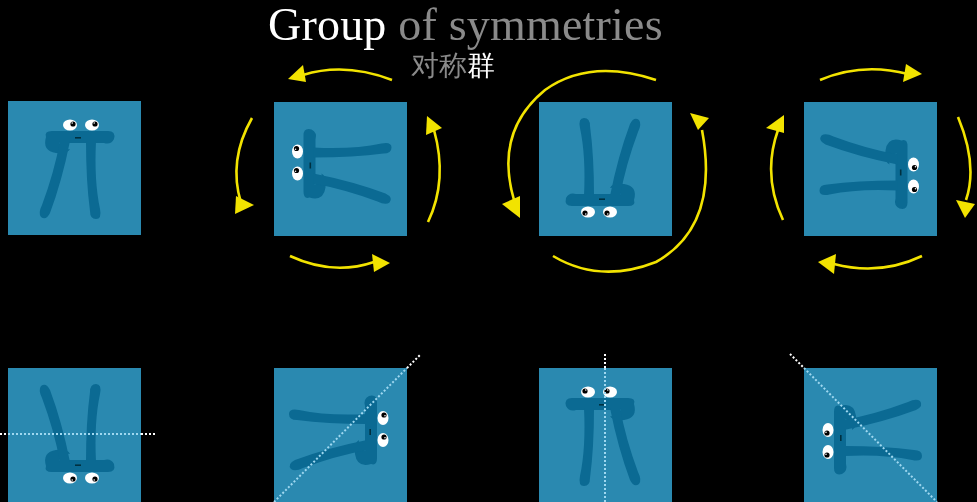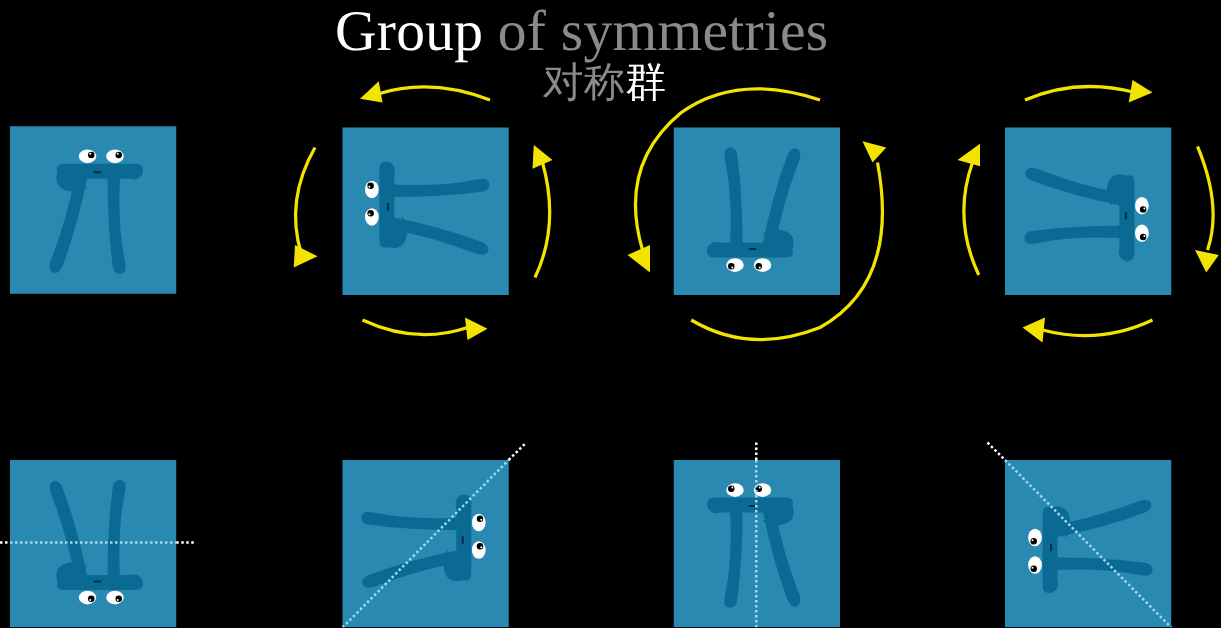--- a/index.html
+++ b/index.html
@@ -1,20 +1,20 @@
 <!DOCTYPE html>
 <html><head>
 <meta charset="utf-8">
 <style>
   html, body { margin: 0; padding: 0; background: #000; }
   body { width: 977px; height: 502px; position: relative; overflow: hidden; font-family: "DejaVu Serif", serif; }
   .title-wrap { position: absolute; left: 268px; top: -1px; white-space: nowrap; font-family: "Liberation Serif", "DejaVu Serif", serif; font-size: 46px; line-height: 52px; letter-spacing: 0.2px; }
   .t-white { color: #ffffff; }
   .t-gray { color: #8a8a8a; }
-  .subtitle { position: absolute; left: 434px; top: 46px; white-space: nowrap; font-family: "DejaVu Sans", sans-serif; font-size: 33px; line-height: 40px; }
+  .subtitle { position: absolute; left: 411px; top: 46px; white-space: nowrap; font-family: "DejaVu Sans", sans-serif; font-size: 28px; line-height: 40px; }
   .stage { position: absolute; left: 0; top: 0; }
 </style>
 </head>
 <body>
 
 <div class="title-wrap"><span class="t-white">Group</span><span class="t-gray" style="white-space:pre"> of symmetries</span></div>
 <div class="subtitle"><span class="t-gray">对称</span><span class="t-white">群</span></div>
 
 <svg class="stage" width="977" height="502" viewBox="0 0 977 502" xmlns="http://www.w3.org/2000/svg">
   <defs>

